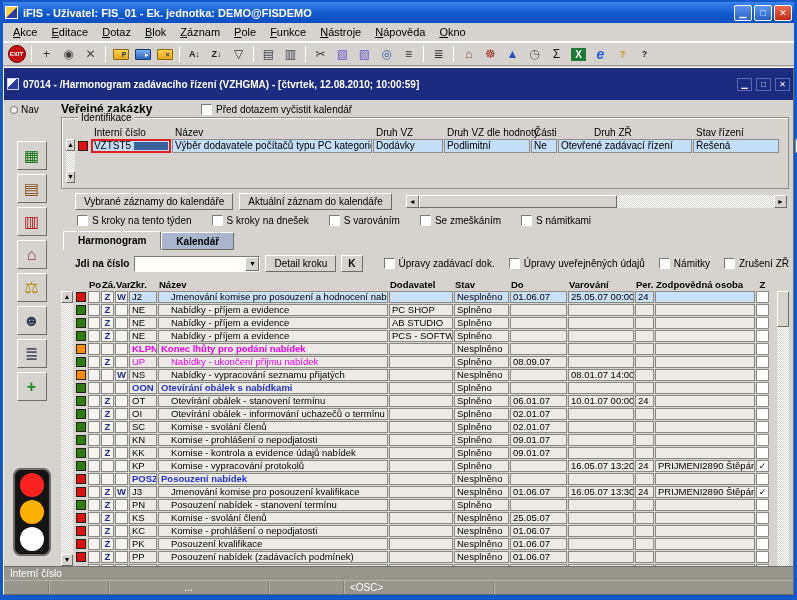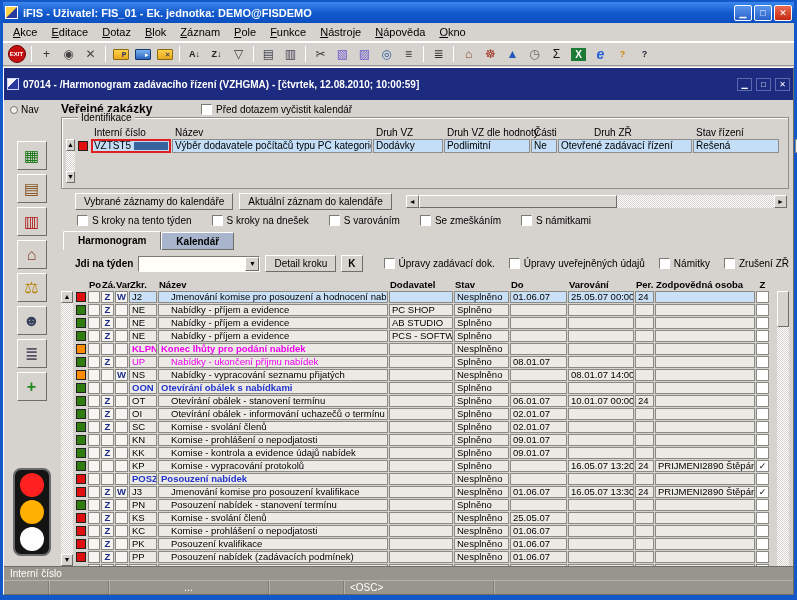--- a/index.html
+++ b/index.html
@@ -397,21 +397,21 @@
               <label class="cbwrap">
                 <span class="cb"></span>
                 <span>S námitkami</span>
               </label>
             </div>
           <div class="tabsrow" id="tabsrow">
               <div class="tab active">Harmonogram</div>
               <div class="tab inactive">Kalendář</div>
             </div>
           <div class="phaserow">
-            <span class="phase-label">Jdi na týden</span>
+            <span class="phase-label">Jdi na číslo</span>
             <div class="combo">
               <span class="combo-val"></span>
               <div class="combo-arrow rz">▼</div>
             </div>
             <button class="btn rz">Detail kroku</button>
             <button class="btn rz" style="padding:1px 6px;font-weight:bold">K</button>
             <div class="phase-cbs" id="phase-cbs">
                 <label class="cbwrap">
                   <span class="cb"></span>
                   <span>Úpravy zadávací dok.</span>
@@ -542,21 +542,21 @@
                     <div class="c-mk">
                       <span class="sq green"></span>
                     </div>
                     <div class="fbox c-po"></div>
                     <div class="fbox c-za">Z</div>
                     <div class="fbox c-var"></div>
                     <div class="cell c-zkr t-mag">UP</div>
                     <div class="cell c-naz t-mag indent">Nabídky - ukončení příjmu nabídek</div>
                     <div class="cell c-dod"></div>
                     <div class="cell c-stav">Splněno</div>
-                    <div class="cell c-do">08.01.07</div>
+                    <div class="cell c-do">08.09.07</div>
                     <div class="cell c-varov"></div>
                     <div class="cell c-per"></div>
                     <div class="cell c-osoba"></div>
                     <div class="c-z cell" style="background: rgb(255, 255, 255);"></div>
                   </div>
                   <div class="trow">
                     <div class="c-mk">
                       <span class="sq orange"></span>
                     </div>
                     <div class="fbox c-po"></div>

